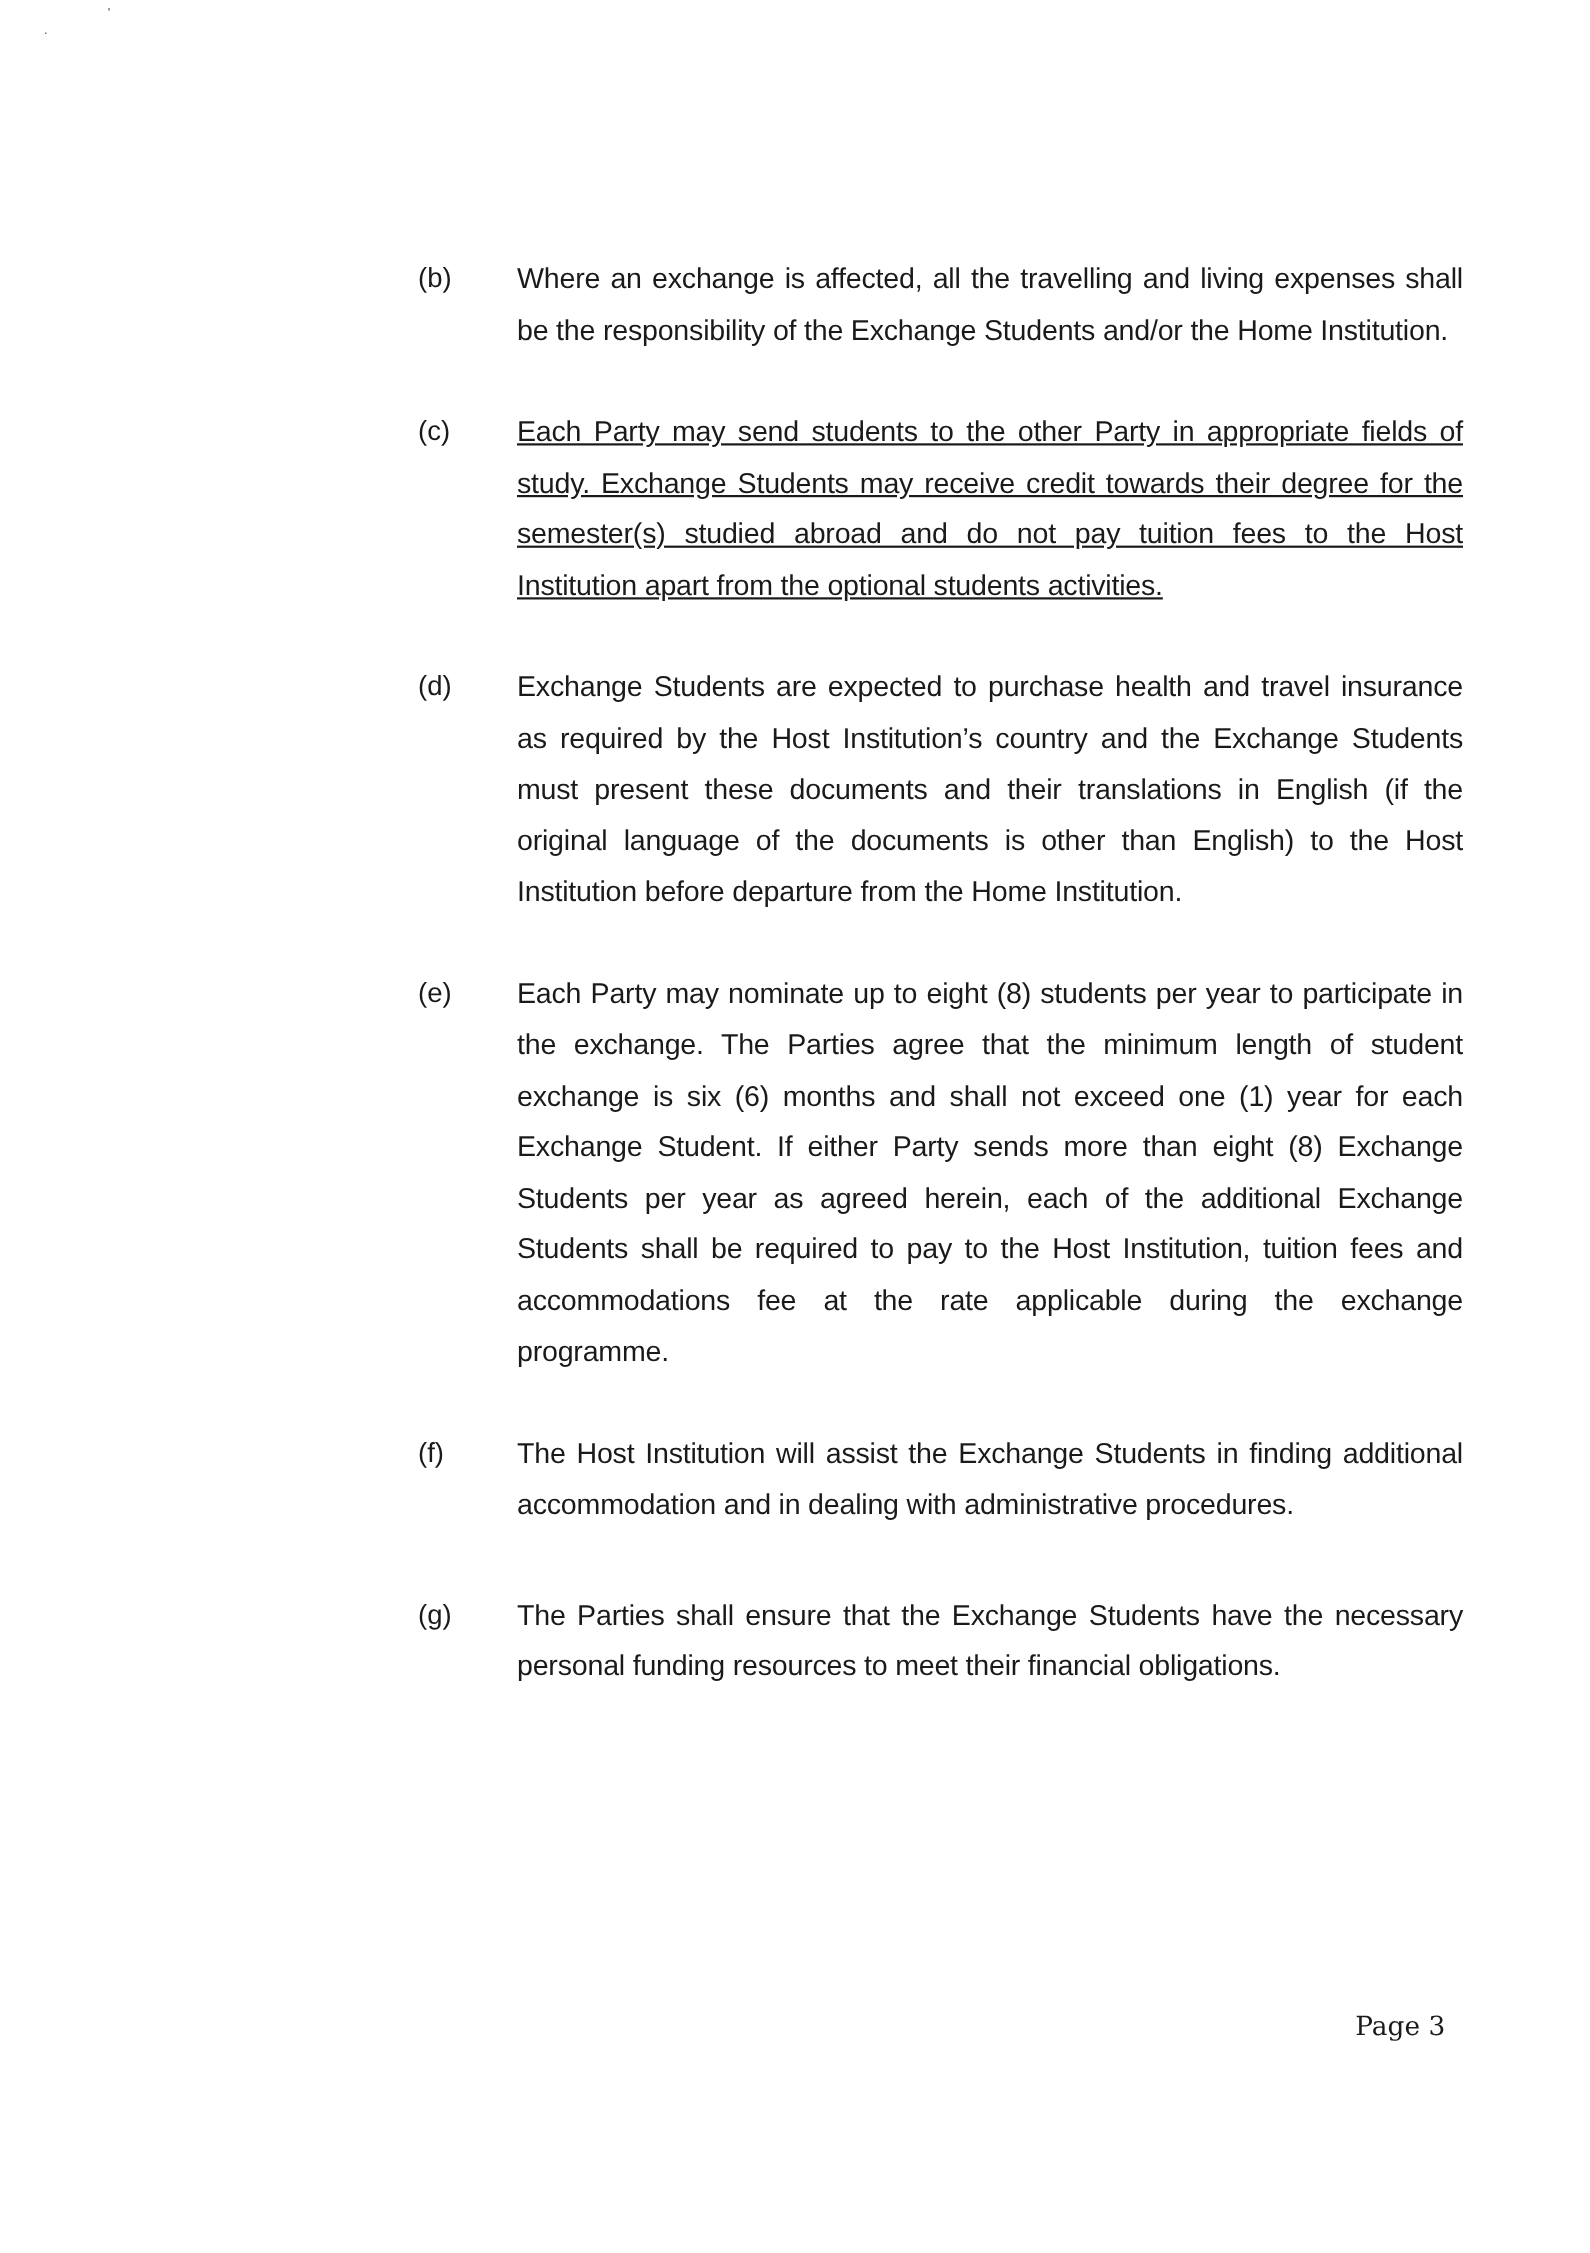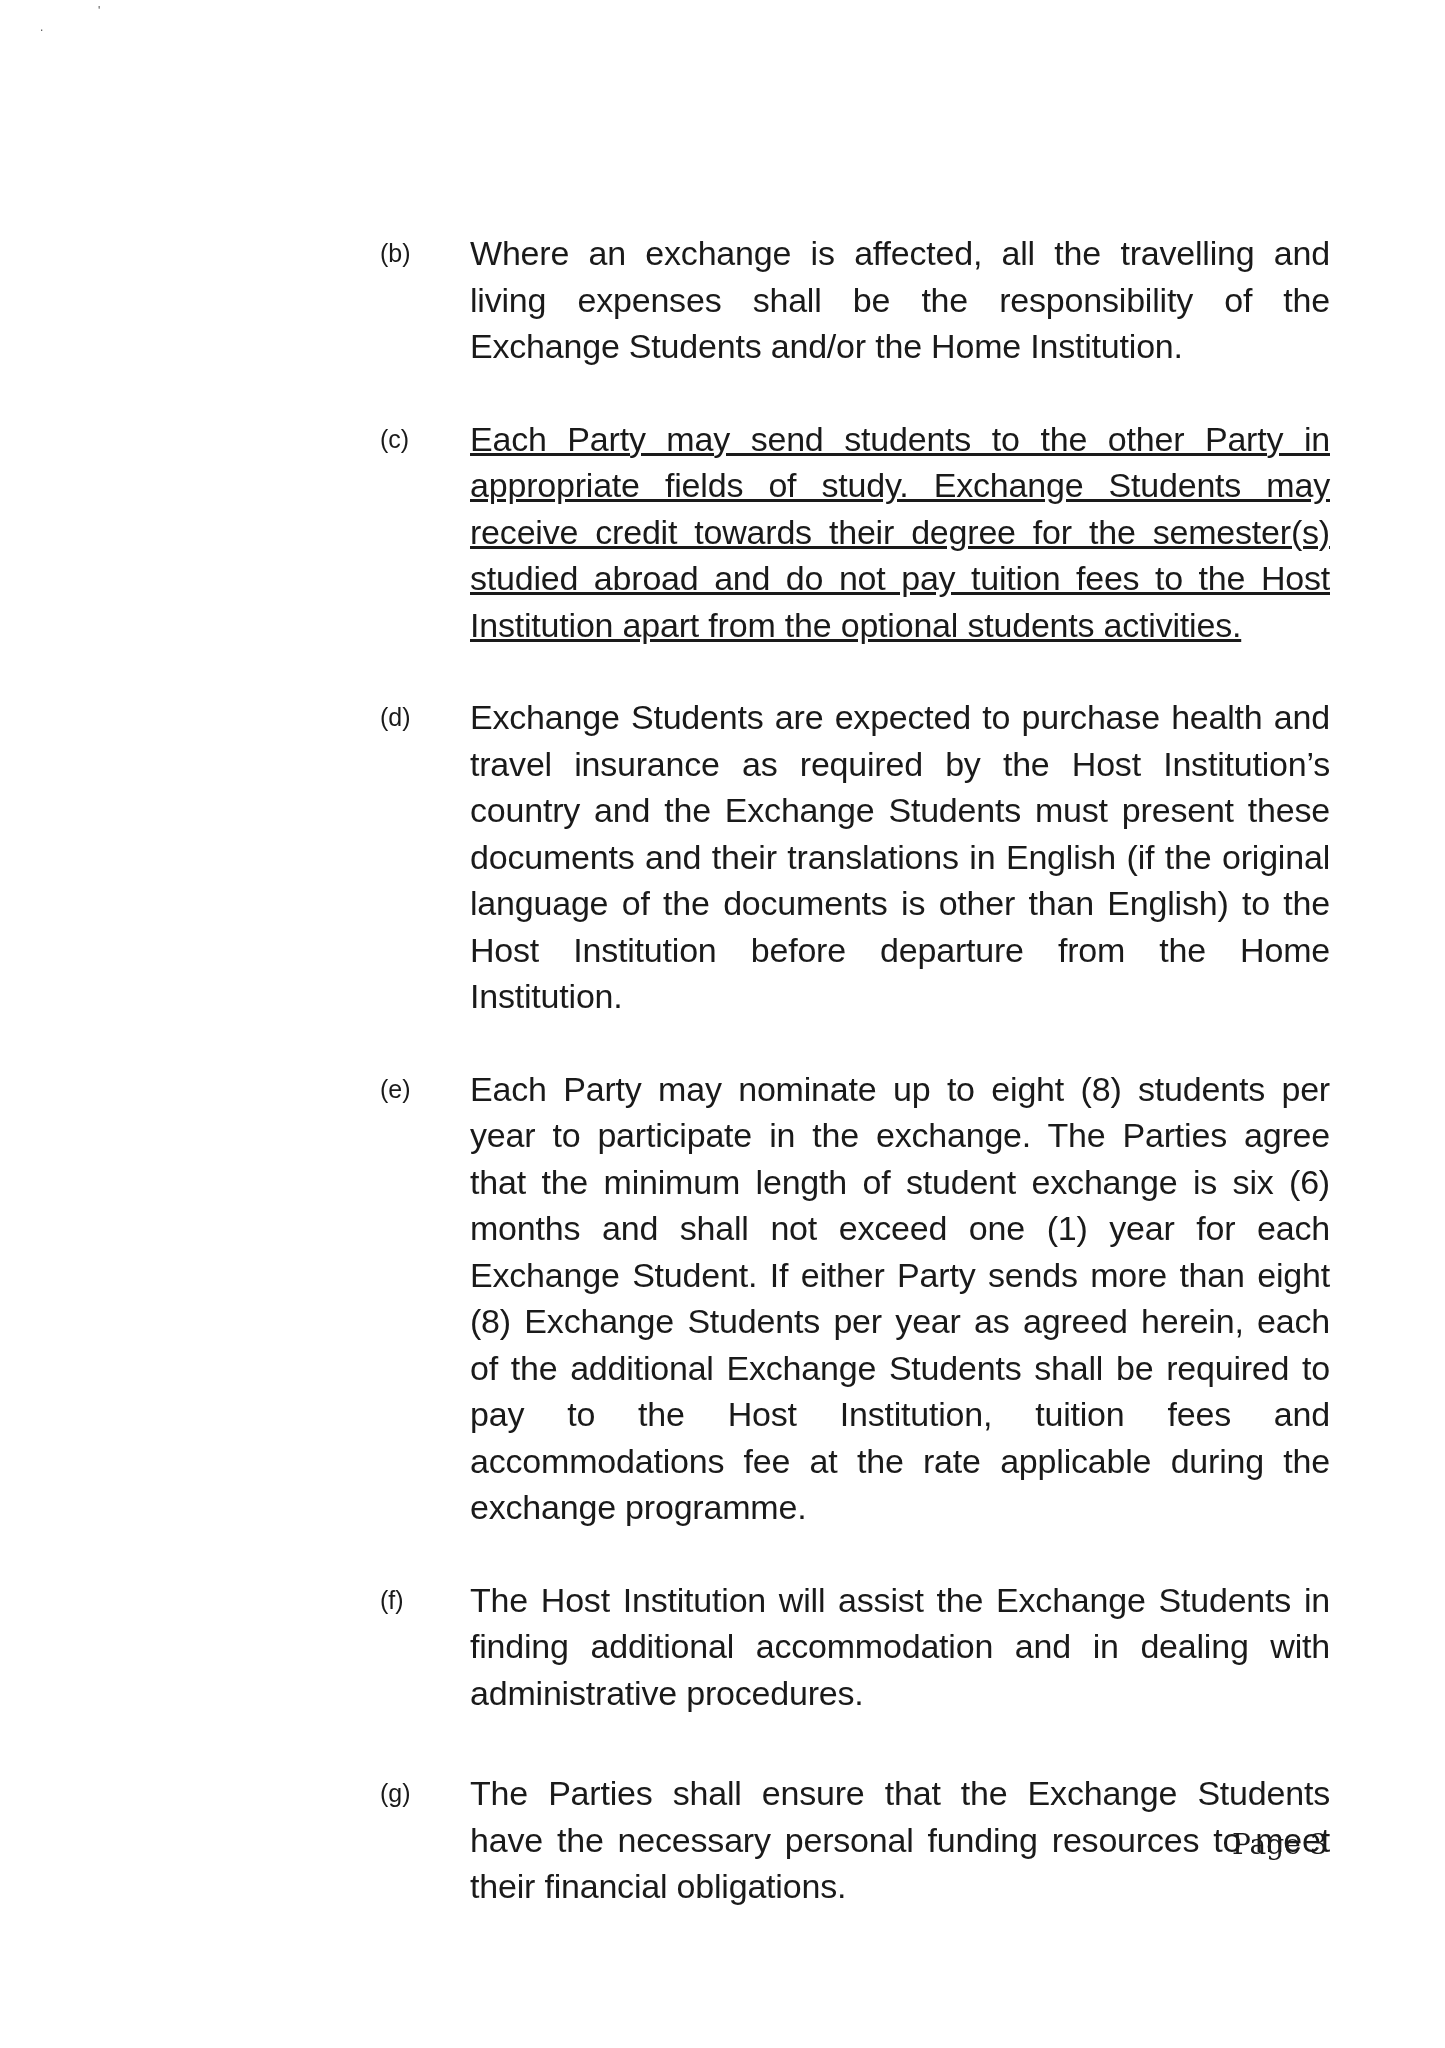--- a/index.html
+++ b/index.html
@@ -7,26 +7,26 @@
   .page { position: absolute; left: 0; top: 0; width: 1445px; height: 2048px; background: #ffffff; }
   .speck { position: absolute; color: #555; font-family: "Liberation Sans", sans-serif; font-size: 12px; }
   .clauses { position: absolute; left: 380px; top: 230px; width: 950px; }
   .clause { position: relative; margin: 0; }
   .clause-label {
     position: absolute; left: 0; top: 0;
     font-family: "Liberation Sans", sans-serif; font-size: 25px; line-height: 46.5px; color: #1a1a1a;
   }
   .clause-text {
     margin-left: 90px; width: 860px;
-    font-family: "Liberation Sans", sans-serif; font-size: 34px; line-height: 46.5px; color: #1a1a1a;
+    font-family: "Liberation Sans", sans-serif; font-size: 26px; line-height: 46.5px; color: #1a1a1a;
     text-align: justify; text-align-last: left; letter-spacing: -0.2px;
   }
   .page-number {
     position: absolute; left: 1232px; top: 1828px;
-    font-family: "DejaVu Serif", serif; font-size: 28px; color: #1a1a1a;
+    font-family: "DejaVu Serif", serif; font-size: 24px; color: #1a1a1a;
   }
 </style>
 </head>
 <body>
 
 <div class="page">
   <span class="speck" style="left:40px; top:20px;">.</span>
   <span class="speck" style="left:98px; top:4px;">'</span>
 
   <div class="clauses">

